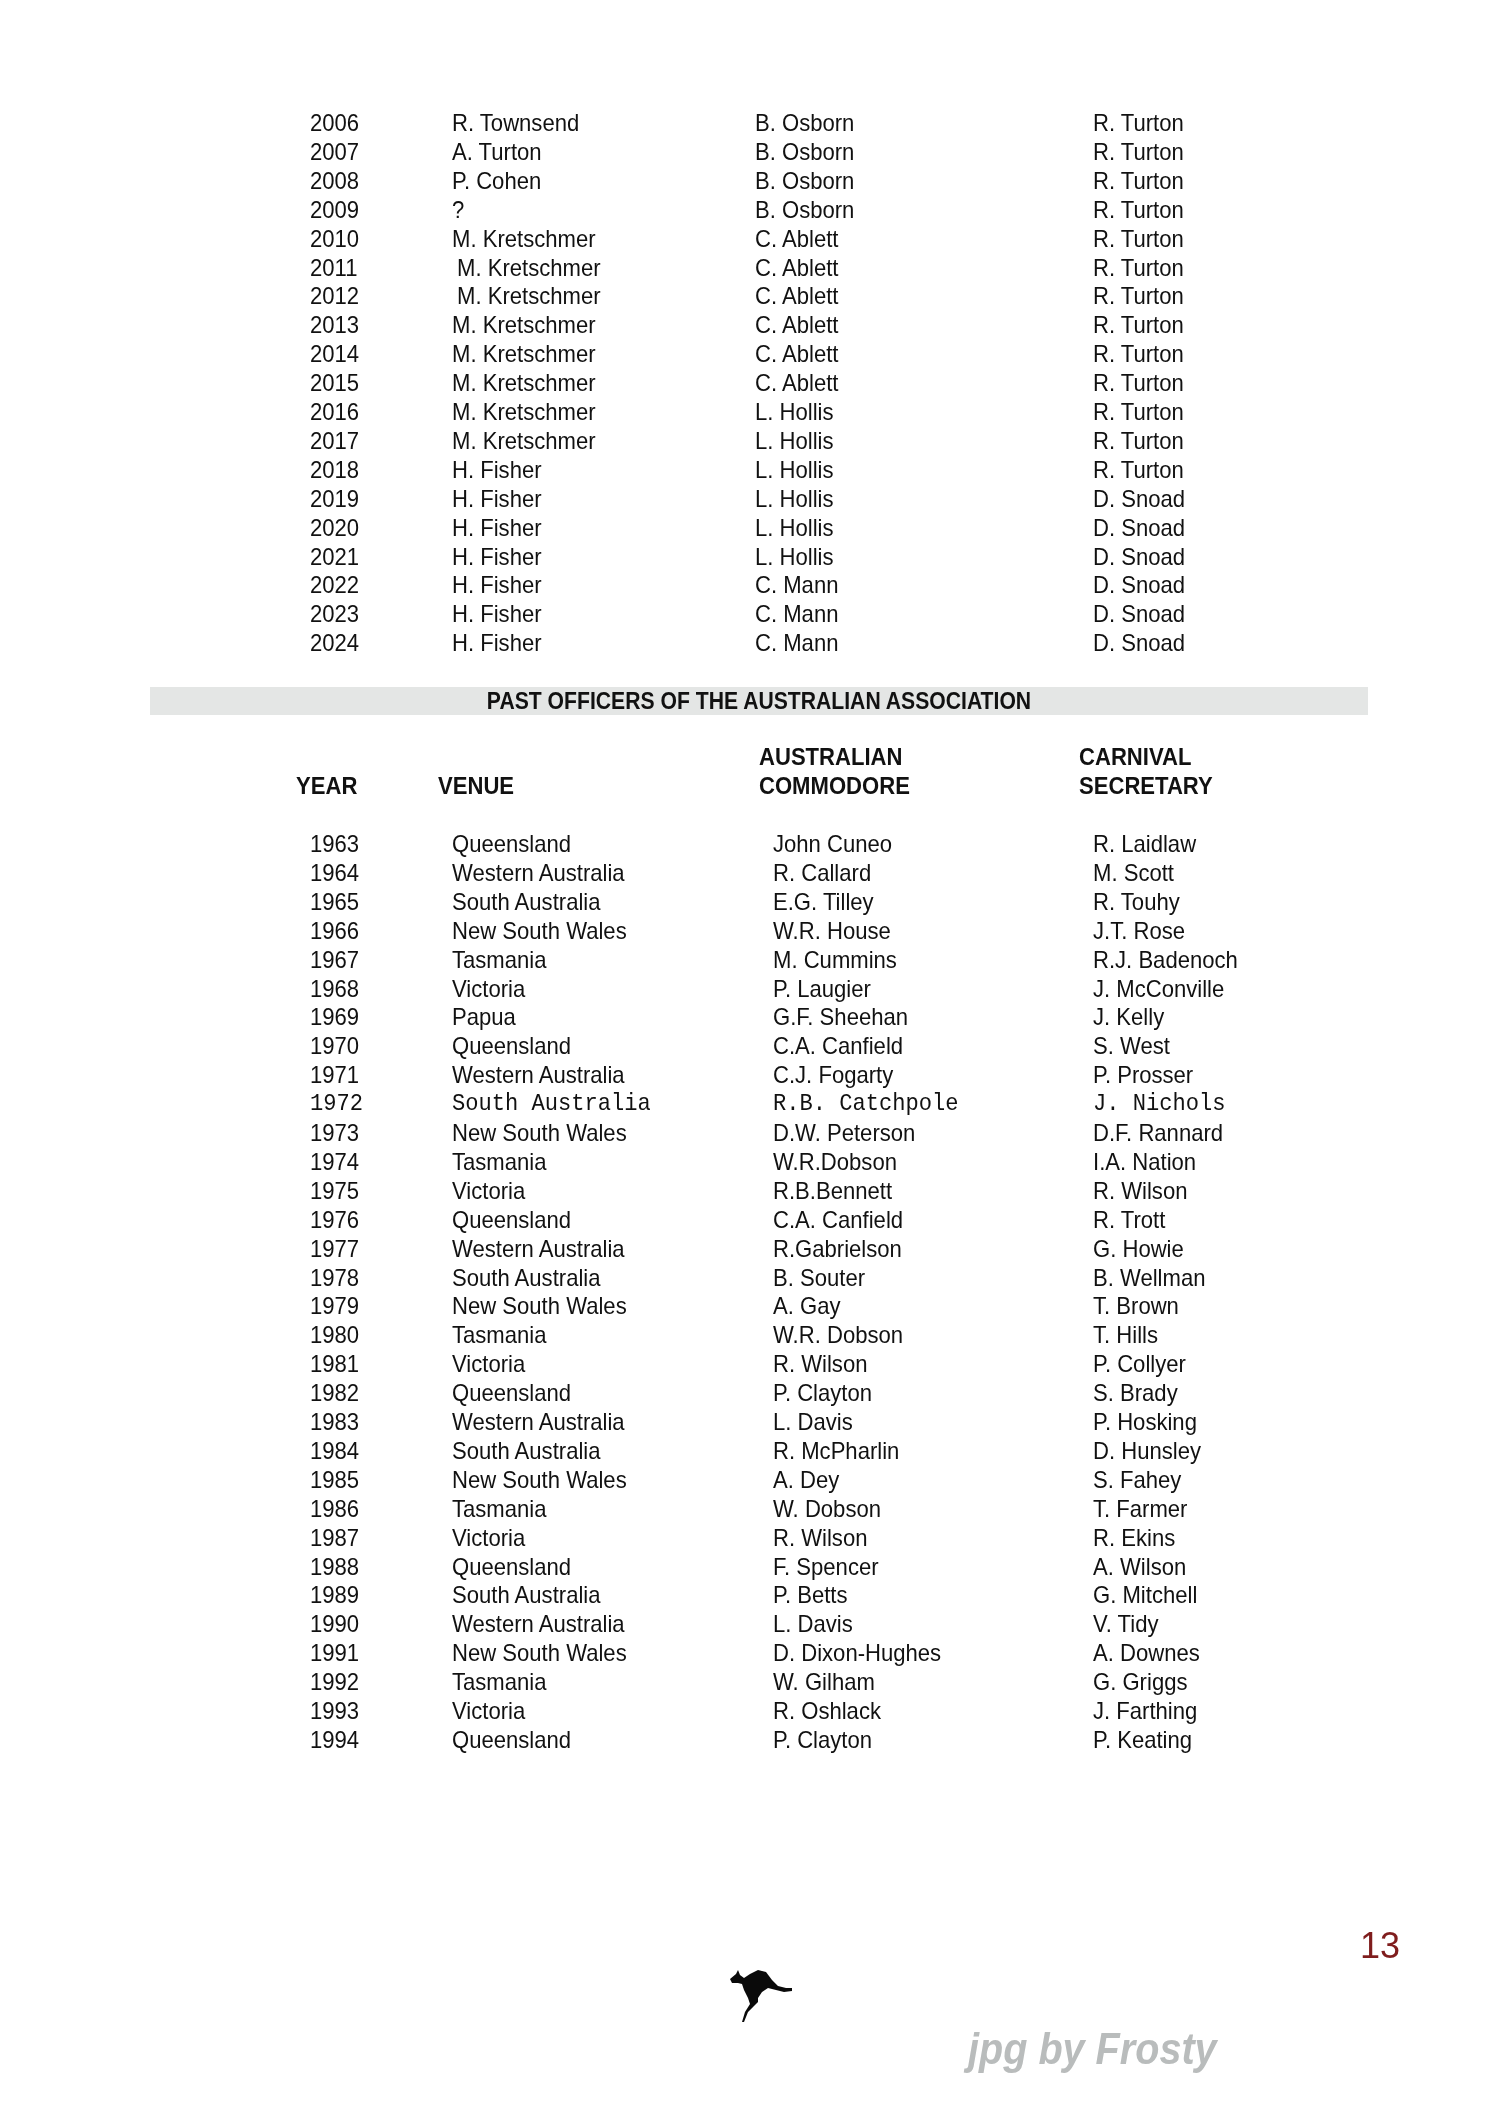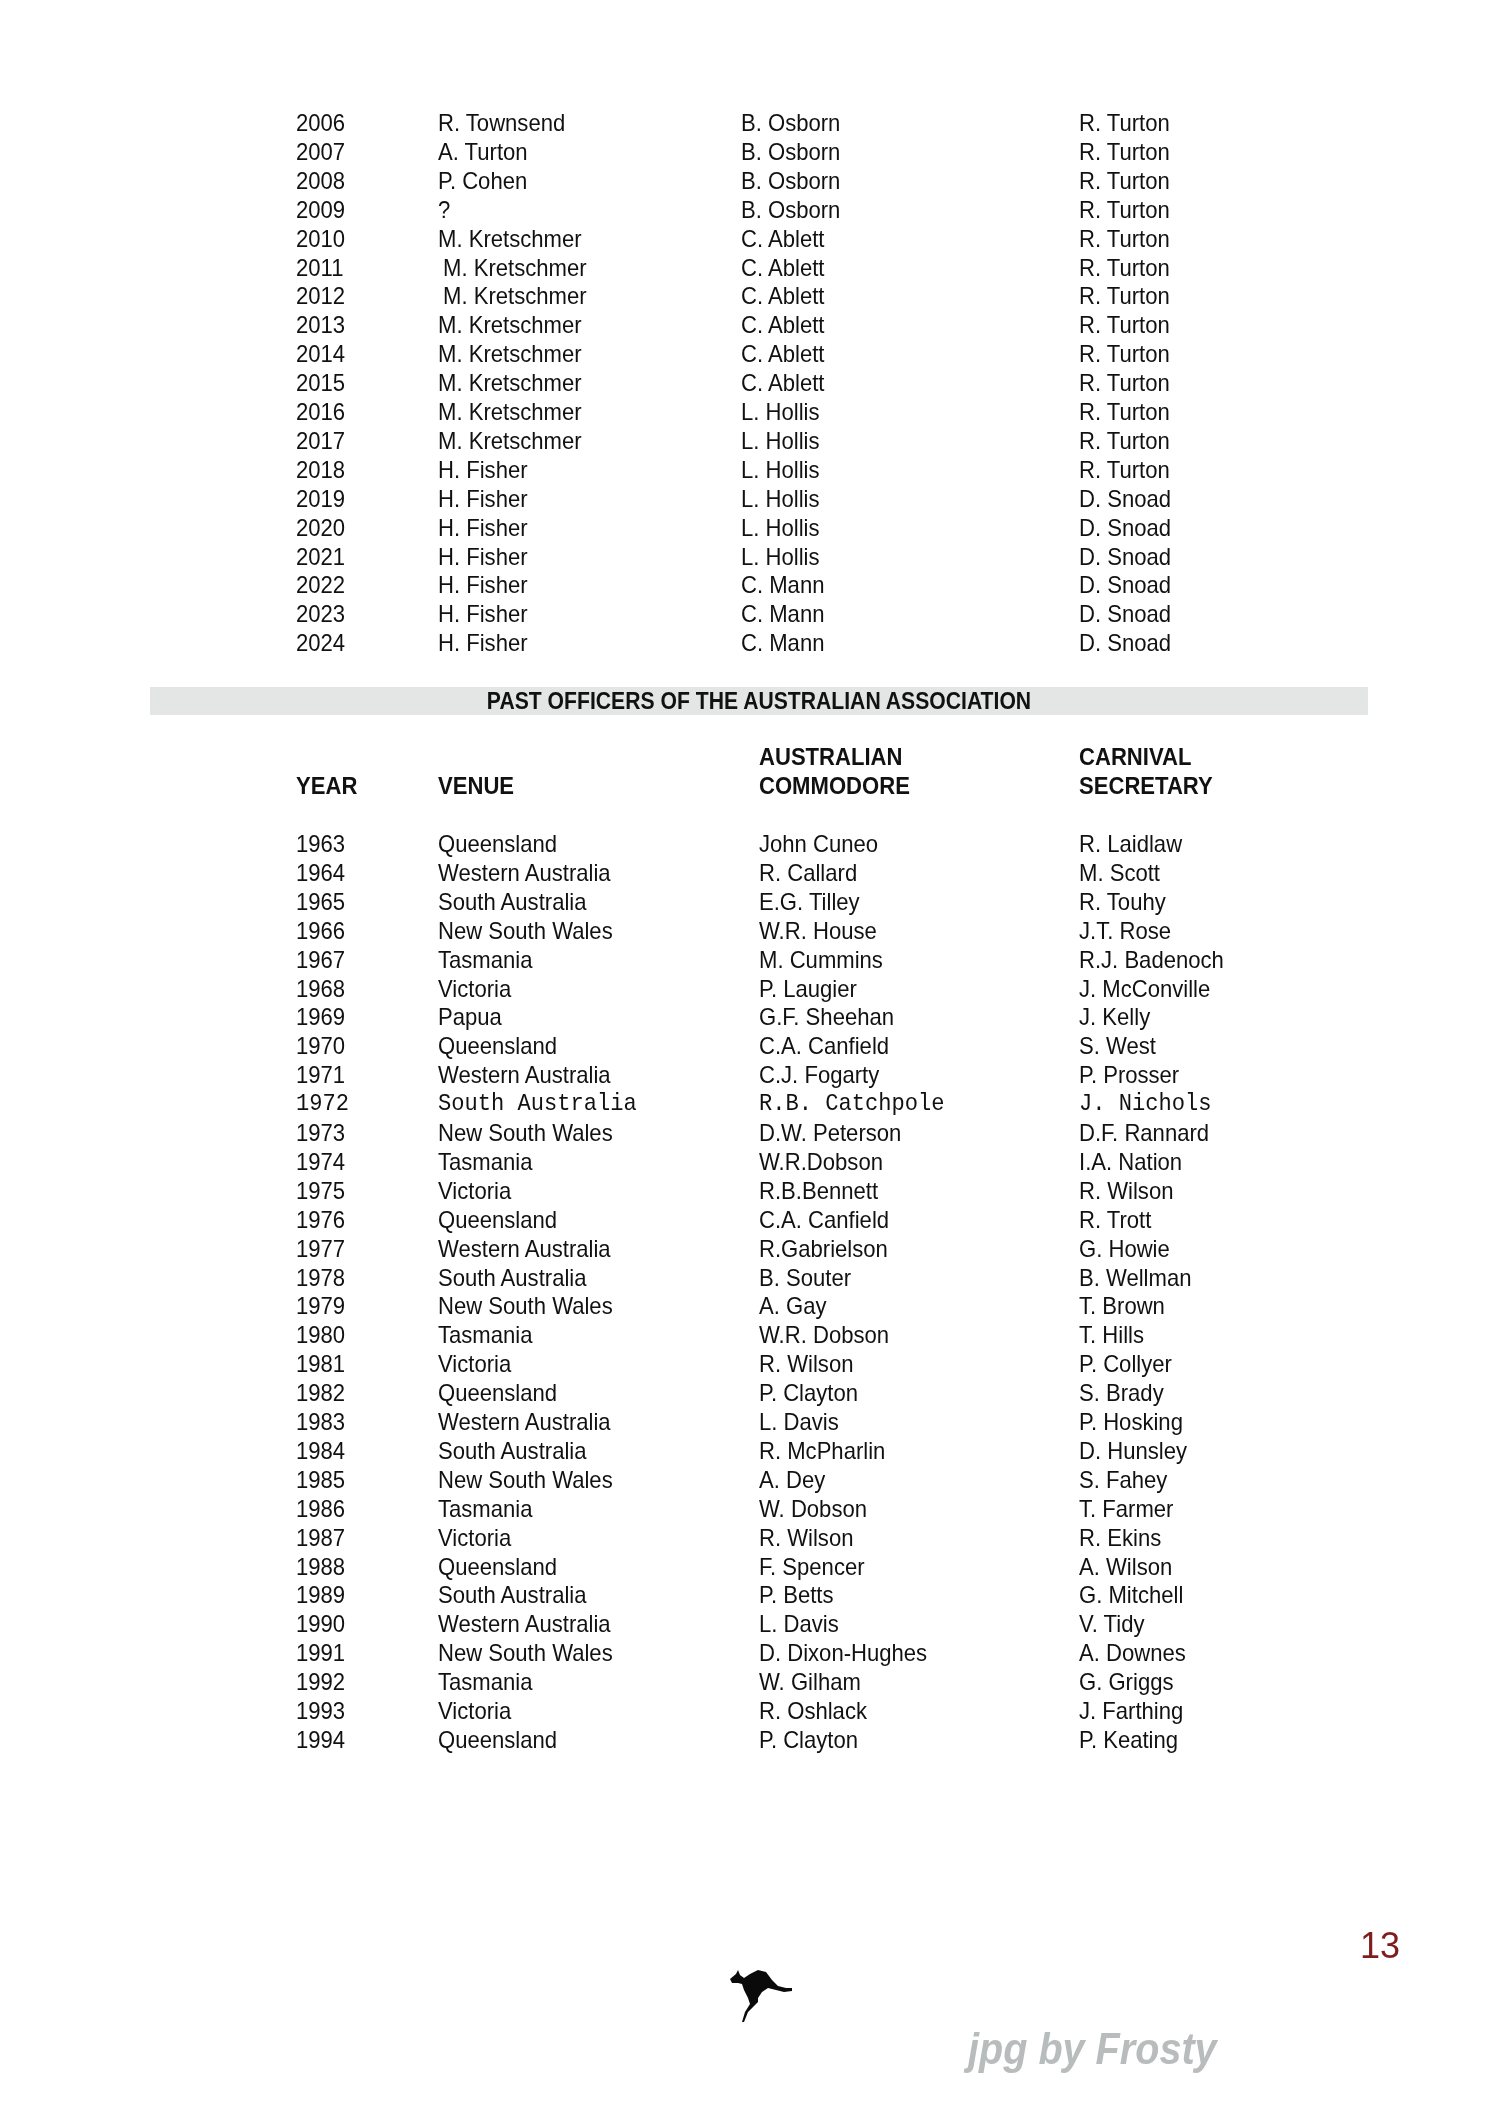--- a/index.html
+++ b/index.html
@@ -1,18 +1,18 @@
 <!DOCTYPE html>
 <html><head>
 <meta charset="utf-8">
 <style>
   html, body { margin: 0; padding: 0; background: #ffffff; }
   body { width: 1500px; height: 2118px; position: relative; overflow: hidden;
          font-family: "Liberation Sans", sans-serif; color: #111; }
-  .row { position: absolute; left: 0; width: 1376px; height: 29px; font-size: 24px; line-height: 29px; }
+  .row { position: absolute; left: 14px; width: 1376px; height: 29px; font-size: 24px; line-height: 29px; }
   .row span { position: absolute; white-space: nowrap; transform: scaleX(0.92); transform-origin: left center; }
   .c1 { left: 296px; } .c2 { left: 438px; } .c3a { left: 741px; } .c3b { left: 759px; } .c4 { left: 1079px; }
   .indent { margin-left: 5px; }
   #band { position: absolute; left: 150px; top: 687px; width: 1218px; height: 28px; background: #e4e6e5; }
   #band-title { position: absolute; left: 0; right: 0; top: 0; text-align: center; font-weight: bold;
                 font-size: 23px; line-height: 28px; transform: scaleX(0.92); }
   .hdr { position: absolute; font-weight: bold; font-size: 24px; line-height: 29px; white-space: nowrap;
          transform: scaleX(0.92); transform-origin: left center; }
   #kangaroo { position: absolute; left: 728px; top: 1968px; width: 66px; height: 56px; }
   #watermark { position: absolute; left: 968px; top: 2024px; font-size: 44px; font-weight: bold; font-style: italic;

